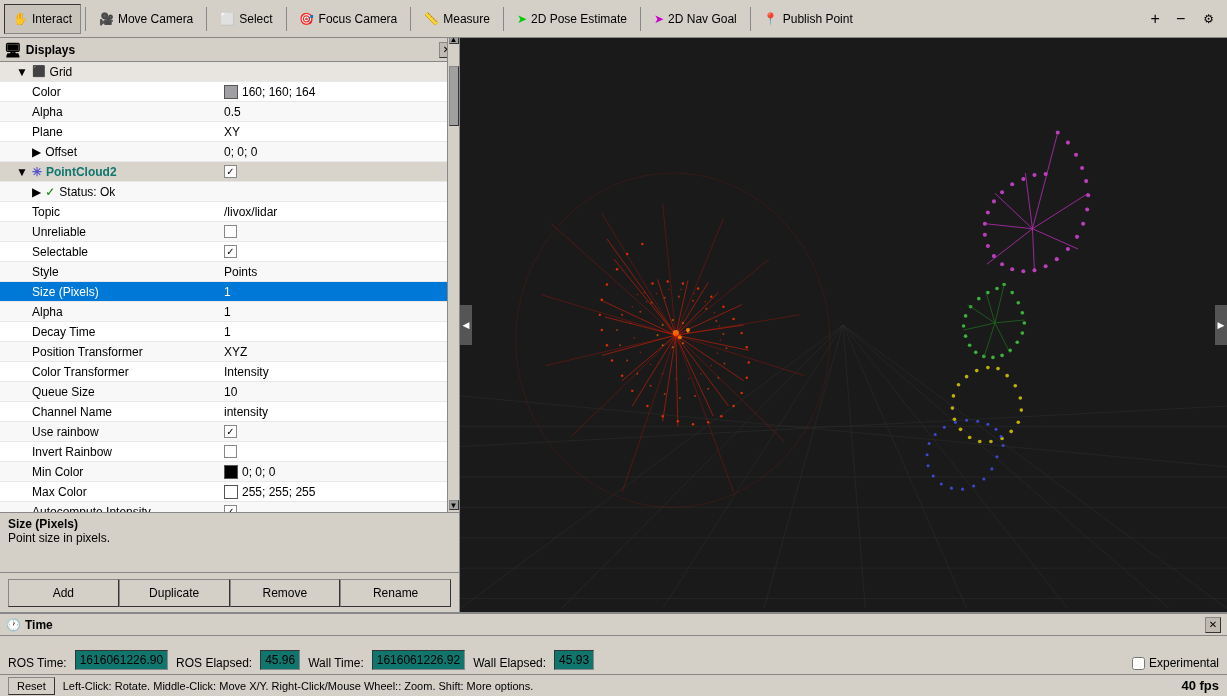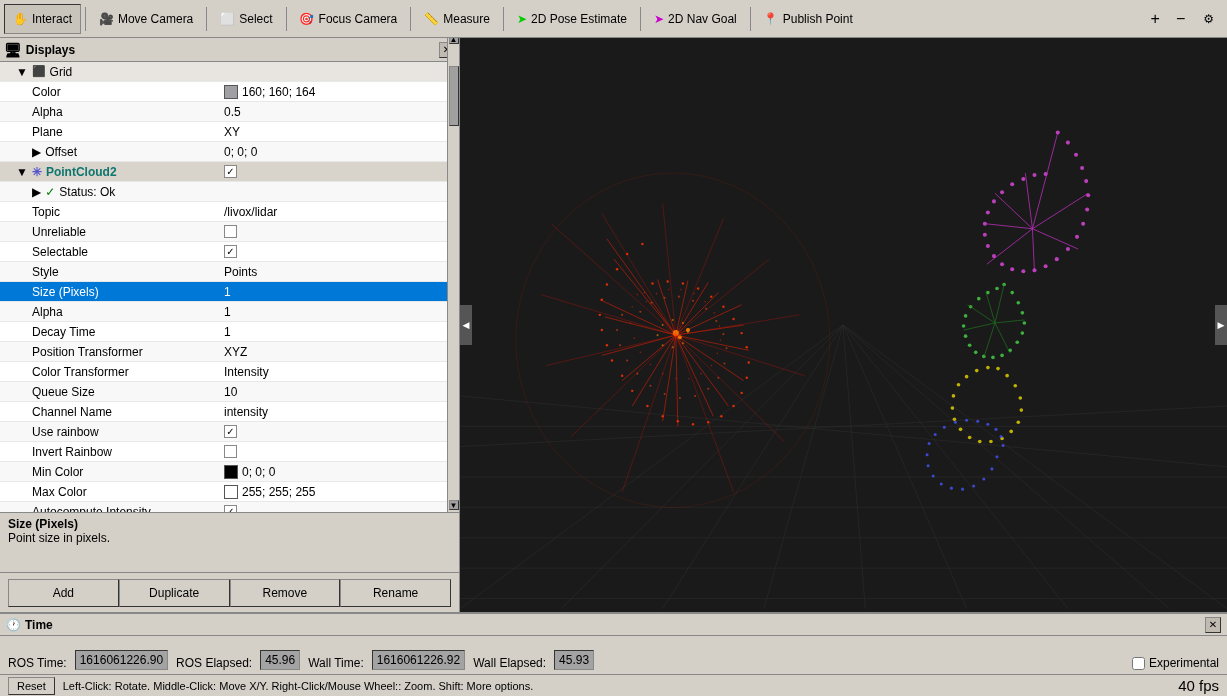--- a/index.html
+++ b/index.html
@@ -112,32 +112,32 @@
     #time-header {
       display: flex; align-items: center; justify-content: space-between;
       padding: 2px 6px; height: 22px; border-bottom: 1px solid #888;
     }
     #time-header-title { display: flex; align-items: center; gap: 4px; font-weight: bold; }
     #time-values {
       display: flex; align-items: flex-end; padding: 4px 8px; gap: 8px; flex: 1;
     }
     .time-label { font-size: 12px; white-space: nowrap; }
     .time-value {
-      border: 1px inset #888; background: #a3a3a3; padding: 1px 4px; height: 20px;
+      border: 1px inset #888; background: #0f766e; padding: 1px 4px; height: 20px;
       font-size: 12px; display: flex; align-items: center;
     }
 
     
     #status-bar {
       display: flex; align-items: center; background: #d4d0c8; border-top: 1px solid #888;
       height: 22px; padding: 0 8px; gap: 8px;
     }
     #status-reset { height: 18px; padding: 0 8px; background: #d4d0c8; border: 1px outset #888; cursor: pointer; font-size: 11px; }
     #status-text { font-size: 11px; flex: 1; }
-    #fps-text { font-size: 15px; font-weight: normal; }
+    #fps-text { font-size: 13px; font-weight: bold; }
 
     
     ::-webkit-scrollbar { width: 12px; }
     ::-webkit-scrollbar-track { background: #d4d0c8; }
     ::-webkit-scrollbar-thumb { background: #a0a0a0; border: 1px solid #888; }
 
     .time-close {
       width: 16px; height: 16px; background: #c0bab0; border: 1px outset #888;
       display: flex; align-items: center; justify-content: center; cursor: pointer; font-size: 10px;
     }

